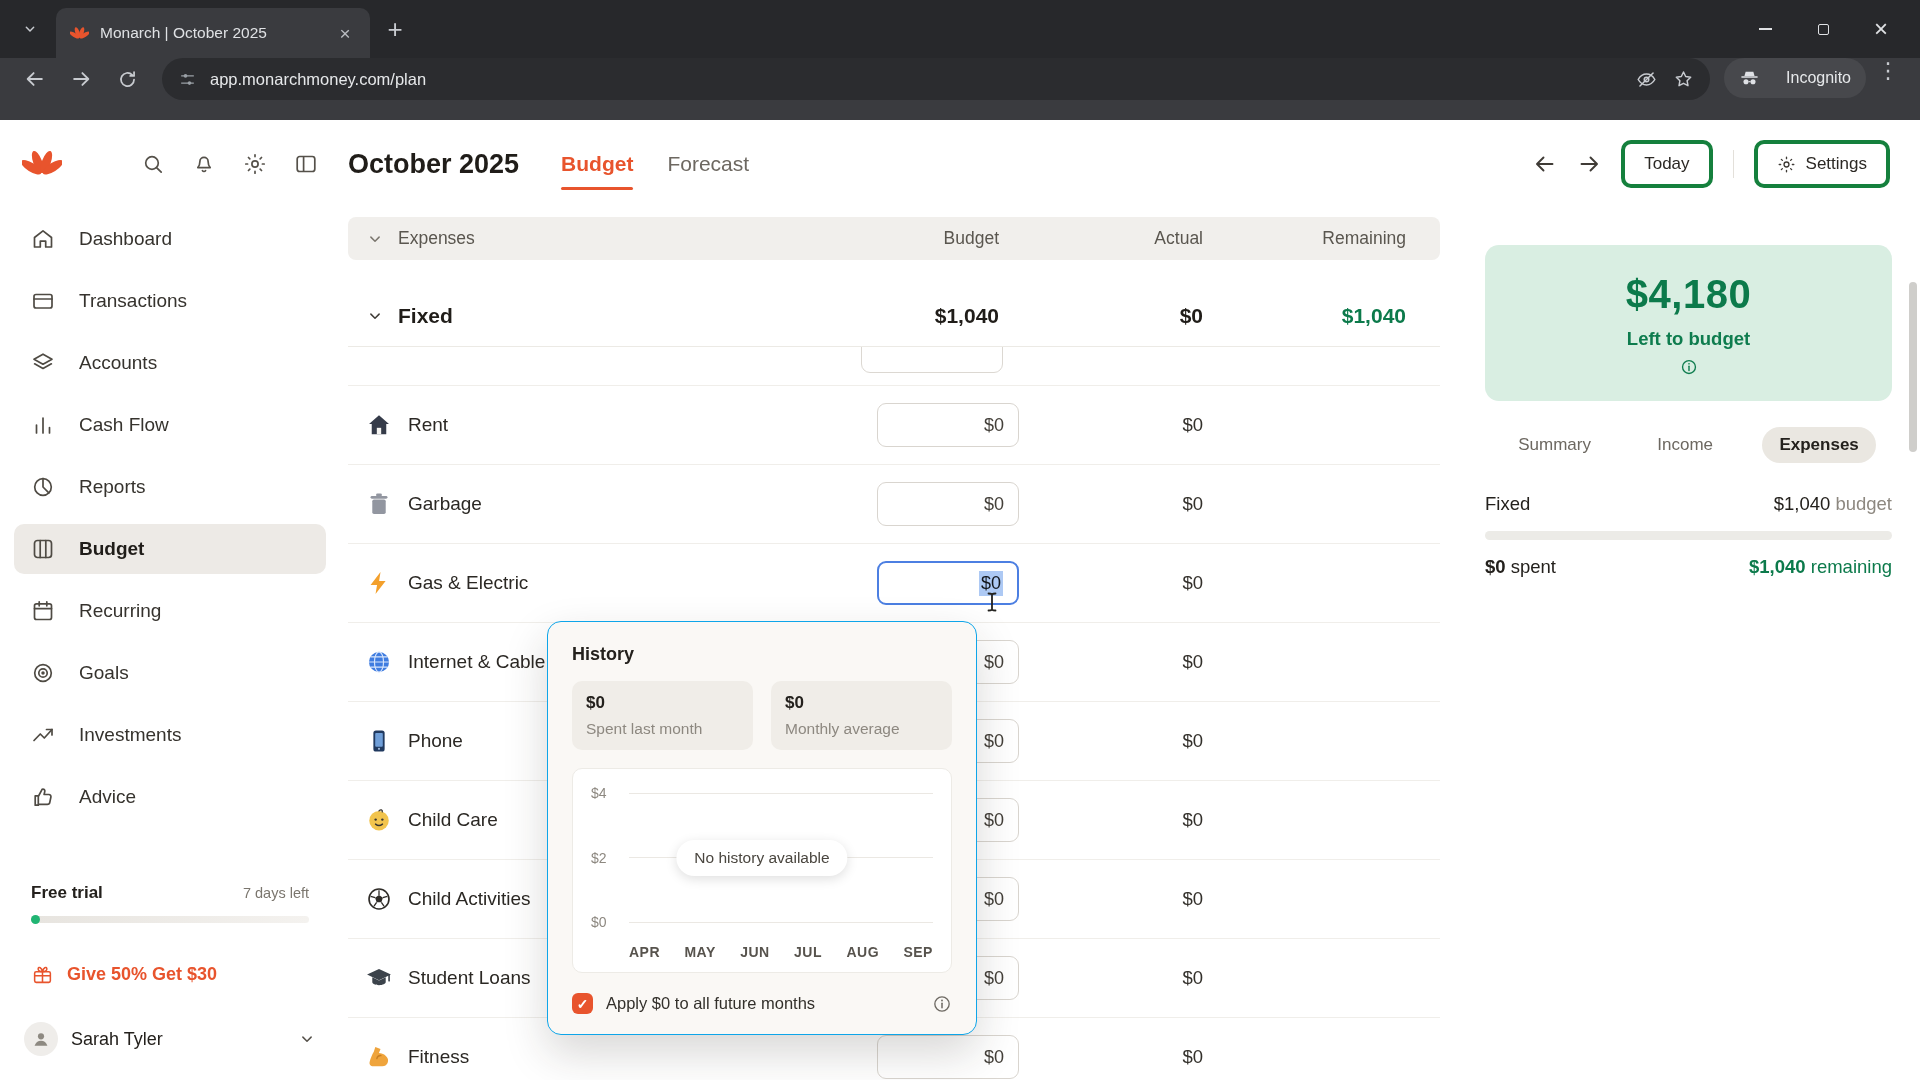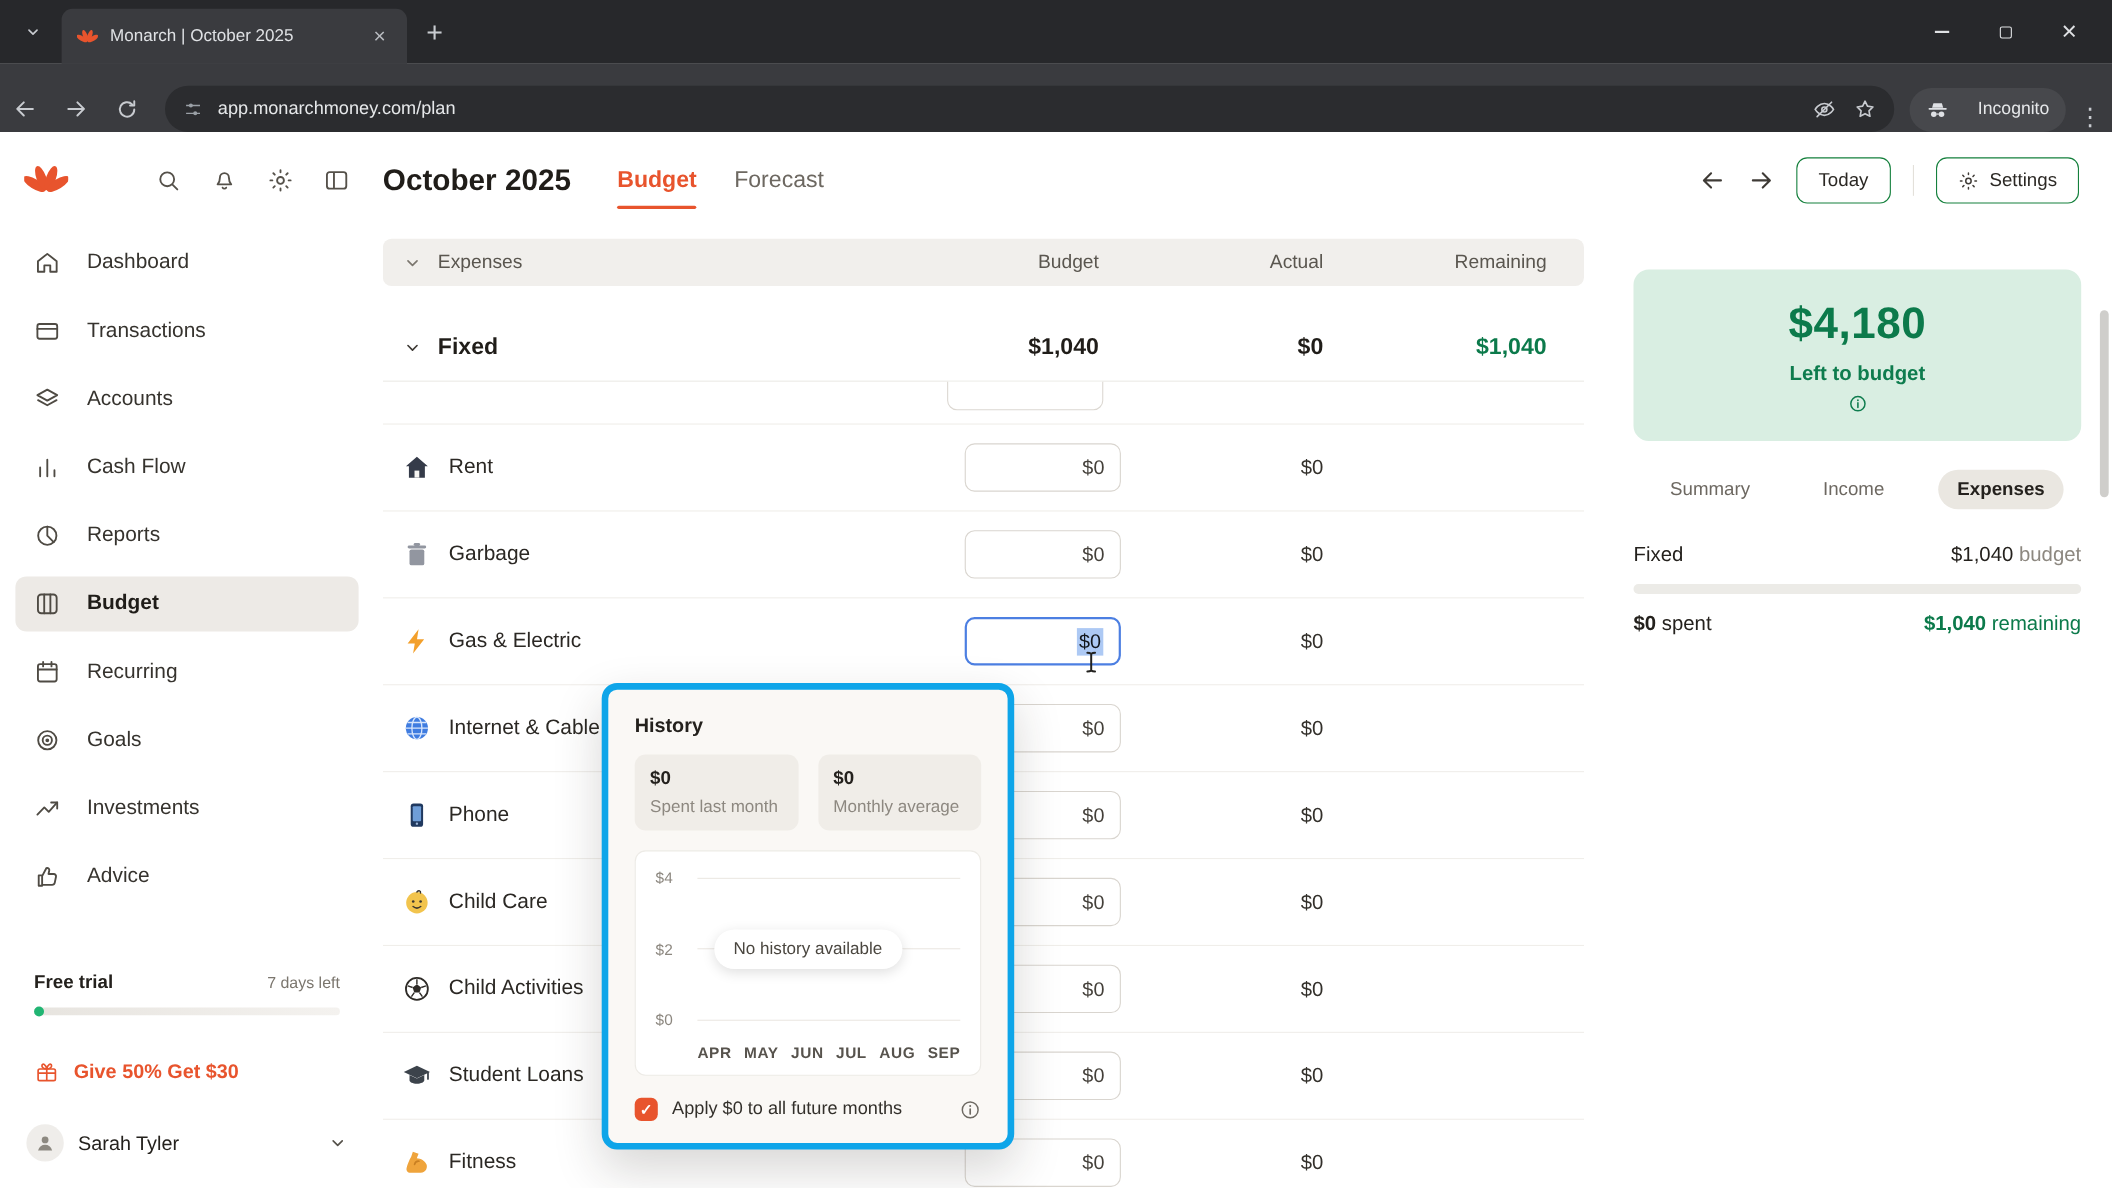--- a/index.html
+++ b/index.html
@@ -15,21 +15,21 @@
   .tab-close { width:22px; height:22px; border-radius:50%; display:flex; align-items:center; justify-content:center; color:#b9bcc1; }
   .tab-close::before { content:"×"; font-size:19px; line-height:1; }
   .newtab { align-self:center; width:34px; height:34px; display:flex; align-items:center; justify-content:center; color:#c8cbd0; margin-left:8px; }
   .newtab::before { content:"+"; font-size:26px; line-height:1; }
   .win-controls { margin-left:auto; align-self:stretch; display:flex; }
   .win-btn { width:58px; display:flex; align-items:center; justify-content:center; }
   .min-shape { width:13px; height:2px; background:#dfe1e4; }
   .restore-shape { width:11px; height:11px; border:1.6px solid #dfe1e4; border-radius:2px; }
   .close-x::before { content:"×"; font-size:24px; color:#dfe1e4; line-height:1; }
 
-  .toolbar { height:62px; background:#3a3b3f; display:flex; align-items:flex-end; padding:0 2px; gap:4px; flex:none; }
+  .toolbar { height:62px; background:#3a3b3f; display:flex; align-items:flex-start; padding:0 14px; gap:4px; flex:none; }
   .nav-btn { width:42px; height:42px; border-radius:50%; display:flex; align-items:center; justify-content:center; }
   .omnibox { flex:1; height:42px; background:#2b2c2f; border-radius:21px; display:flex; align-items:center; padding:0 16px; gap:13px; margin:0 10px; }
   .url { color:#e6e8ea; font-size:16.5px; flex:1; }
   .omni-right { display:flex; align-items:center; gap:16px; }
   .incog-chip { display:flex; align-items:center; gap:26px; background:#47484c; color:#e6e8ea; font-size:16px; padding:0 15px; height:40px; border-radius:20px; }
   .kebab { width:36px; text-align:center; color:#c8cbd0; }
   .kebab::before { content:"⋮"; font-size:22px; }
 
   
   .app { flex:1; display:flex; background:#fff; min-height:0; }
@@ -54,21 +54,21 @@
 
   .main { flex:1; display:flex; flex-direction:column; padding-left:8px; min-width:0; }
   .main-header { height:88px; flex:none; display:flex; align-items:center; padding-right:30px; }
   .month-title { font-size:27px; font-weight:bold; color:#201d19; }
   .header-tabs { display:flex; gap:34px; margin-left:42px; align-items:center; }
   .htab { font-size:21px; color:#6d6861; position:relative; padding:6px 0; }
   .htab.active { color:#e8542d; font-weight:bold; }
   .htab.active::after { content:""; position:absolute; left:0; right:0; bottom:-8px; height:3px; background:#e8542d; border-radius:2px; }
   .header-right { margin-left:auto; display:flex; align-items:center; gap:20px; }
   .icon-btn { display:flex; align-items:center; justify-content:center; }
-  .btn { border:1px solid #15803d; border-radius:10px; background:#fff; font-size:17px; color:#2b2824; padding:10px 19px; display:flex; align-items:center; gap:10px; }
+  .btn { border:4px solid #15803d; border-radius:10px; background:#fff; font-size:17px; color:#2b2824; padding:10px 19px; display:flex; align-items:center; gap:10px; }
   .v-divider { width:1px; height:28px; background:#e3e0da; }
 
   .main-body { flex:1; display:flex; padding-top:9px; min-height:0; overflow:hidden; }
   .table-wrap { width:1092px; flex:none; position:relative; }
   .tgrid { display:grid; grid-template-columns:1fr 200px 200px 205px; align-items:center; }
   .c-name { display:flex; align-items:center; gap:14px; padding-left:18px; }
   .c-r { text-align:right; }
   .col-budget { padding-right:36px; }
   .col-actual { padding-right:32px; }
   .col-rem { padding-right:34px; }
@@ -81,21 +81,21 @@
   .row .c-name { gap:16px; font-size:19px; color:#2b2824; }
   .cat-ic { width:26px; height:26px; display:flex; }
   .cell-input { padding-right:16px; display:flex; justify-content:flex-end; }
   .input-box { width:142px; height:44px; border:1.5px solid #d9d5cf; border-radius:9px; display:flex; align-items:center; justify-content:flex-end; padding-right:14px; font-size:18px; color:#44403a; background:#fff; }
   .row.focused .input-box { border:2px solid #4c7fe2; }
   .row.focused .input-box .val { background:#adc9f4; color:#12161b; padding:2px 2px; }
   .row .col-actual { font-size:18.5px; color:#33302b; }
 
   .cursor { position:absolute; left:637px; top:374px; z-index:40; }
 
-  .popover { position:absolute; left:199px; top:404px; width:375px; background:#faf8f5; border:6px solid #0ea5e9; border-radius:14px; box-shadow:0 18px 44px rgba(40,35,30,.18); padding:22px 24px 20px; z-index:30; }
+  .popover { position:absolute; left:199px; top:404px; width:430px; background:#faf8f5; border:1px solid #0ea5e9; border-radius:14px; box-shadow:0 18px 44px rgba(40,35,30,.18); padding:22px 24px 20px; z-index:30; }
   .pop-title { font-size:18px; font-weight:bold; }
   .pop-stats { display:grid; grid-template-columns:1fr 1fr; gap:18px; margin-top:16px; }
   .stat { background:#f0ede8; border-radius:10px; padding:12px 14px; }
   .stat-val { font-size:17px; font-weight:bold; }
   .stat-label { font-size:15.5px; color:#8d8880; margin-top:7px; }
   .pop-chart { margin-top:18px; background:#fff; border:1px solid #edebe6; border-radius:10px; padding:16px 18px 12px; position:relative; height:205px; display:flex; flex-direction:column; }
   .grids { flex:1; display:flex; flex-direction:column; justify-content:space-between; padding-bottom:10px; }
   .gridrow { display:flex; align-items:center; gap:10px; }
   .gtick { width:28px; font-size:14px; color:#8d8880; }
   .gline { flex:1; height:1px; background:#ebe8e3; }

